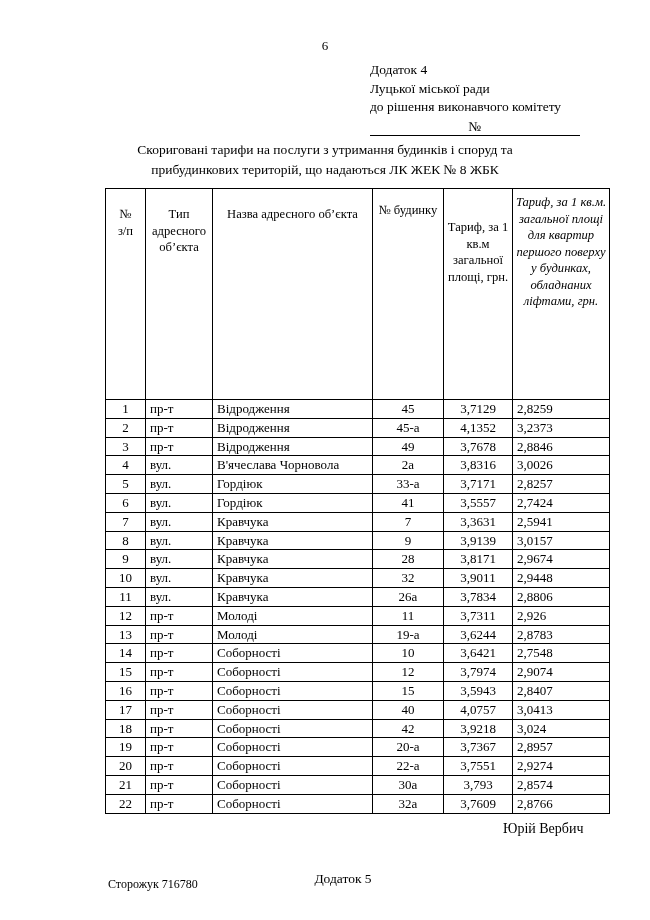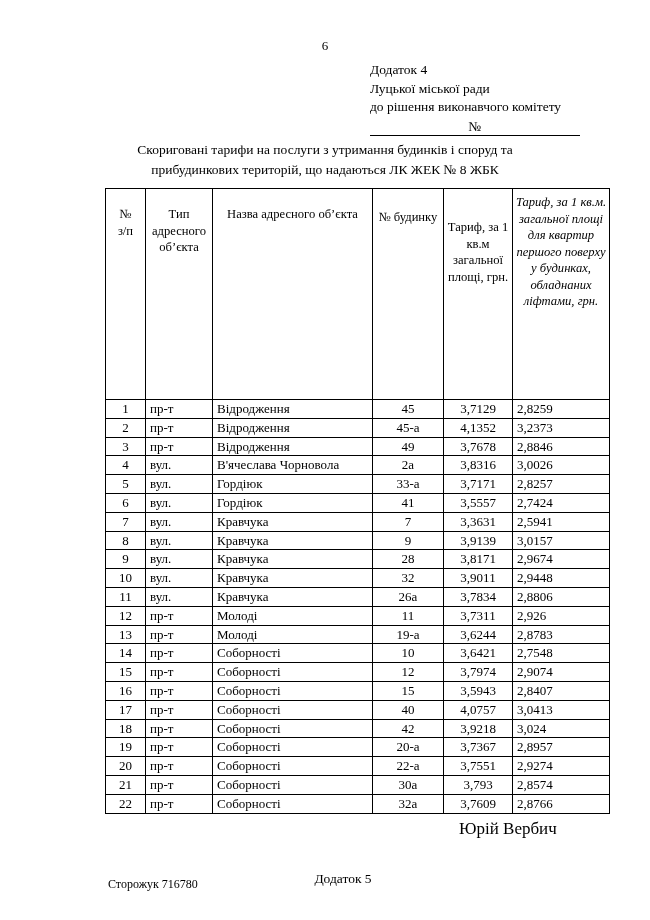--- a/index.html
+++ b/index.html
@@ -86,21 +86,21 @@
     vertical-align: top;
     padding-top: 17px;
     line-height: 16.5px;
     height: 180px;
     font-size: 12.6px;
   }
   table.tariff thead th.hdr-name {
     padding-top: 17px;
   }
   table.tariff thead th.hdr-house {
-    padding-top: 20px;
+    padding-top: 13px;
   }
   table.tariff thead th.hdr-tarif1 {
     padding-top: 30px;
     margin-top: 22px;
   }
   table.tariff thead th.hdr-tarif2 {
     padding-top: 5px;
     font-style: italic;
   }
   table.tariff tbody td {
@@ -121,22 +121,22 @@
   .sign {
     position: absolute;
     top: 800px;
     left: 108px;
     font-size: 13.5px;
     line-height: 19px;
   }
   .sign-name {
     position: absolute;
     top: 819px;
-    left: 459px;
-    font-size: 17px;
+    left: 503px;
+    font-size: 14px;
     line-height: 19px;
     white-space: nowrap;
   }
   .executor {
     position: absolute;
     top: 852px;
     left: 108px;
     font-size: 12px;
     line-height: 16px;
     margin-top: 24px;

